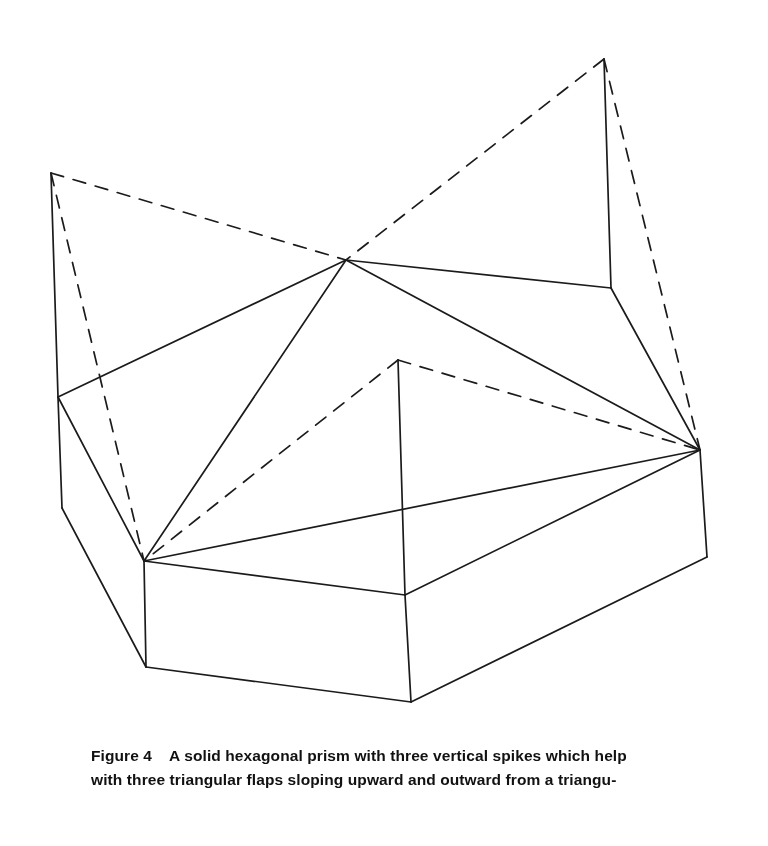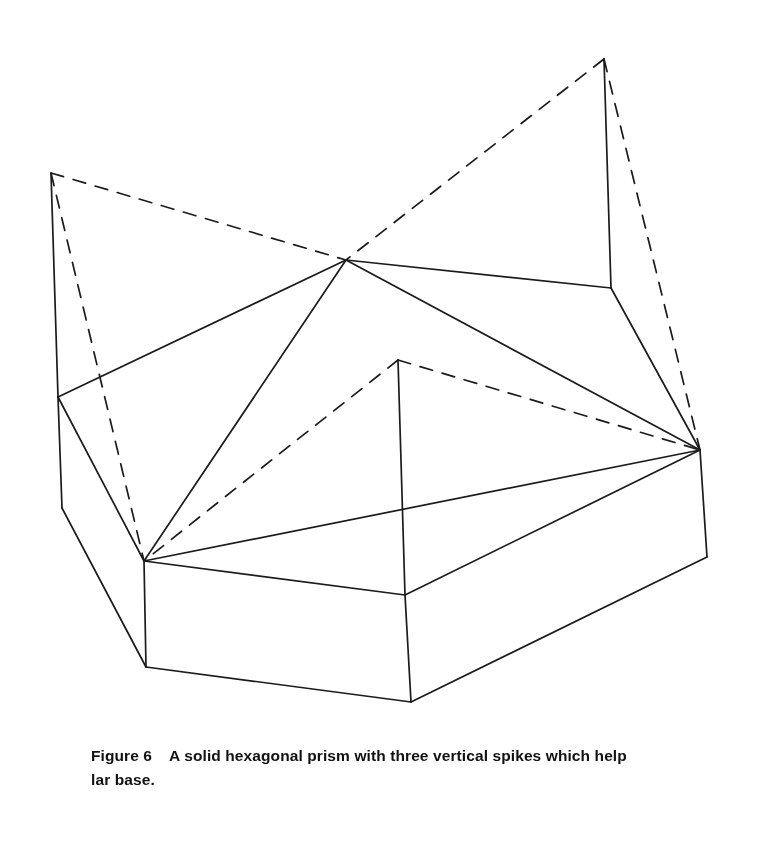--- a/index.html
+++ b/index.html
@@ -78,18 +78,18 @@
       <line x1="51" y1="173" x2="346" y2="260" class="edge dashed"></line>
       <line x1="51" y1="173" x2="144" y2="561" class="edge dashed"></line>
       <line x1="604" y1="59" x2="346" y2="260" class="edge dashed"></line>
       <line x1="604" y1="59" x2="700" y2="450" class="edge dashed"></line>
       <line x1="398" y1="360" x2="144" y2="561" class="edge dashed"></line>
       <line x1="398" y1="360" x2="700" y2="450" class="edge dashed"></line>
     </svg>
 
   <div class="caption">
     <div class="cap-line">
-      <span class="cap-label">Figure 6</span><span>A solid hexagonal prism with three vertical spikes which help</span>
+      <span class="cap-label">Figure 4</span><span>A solid hexagonal prism with three vertical spikes which help</span>
     </div>
-    <div class="cap-line">lar base.</div>
+    <div class="cap-line">with three triangular flaps sloping upward and outward from a triangu-</div>
   </div>
 
 </div>
 
 </body></html>

